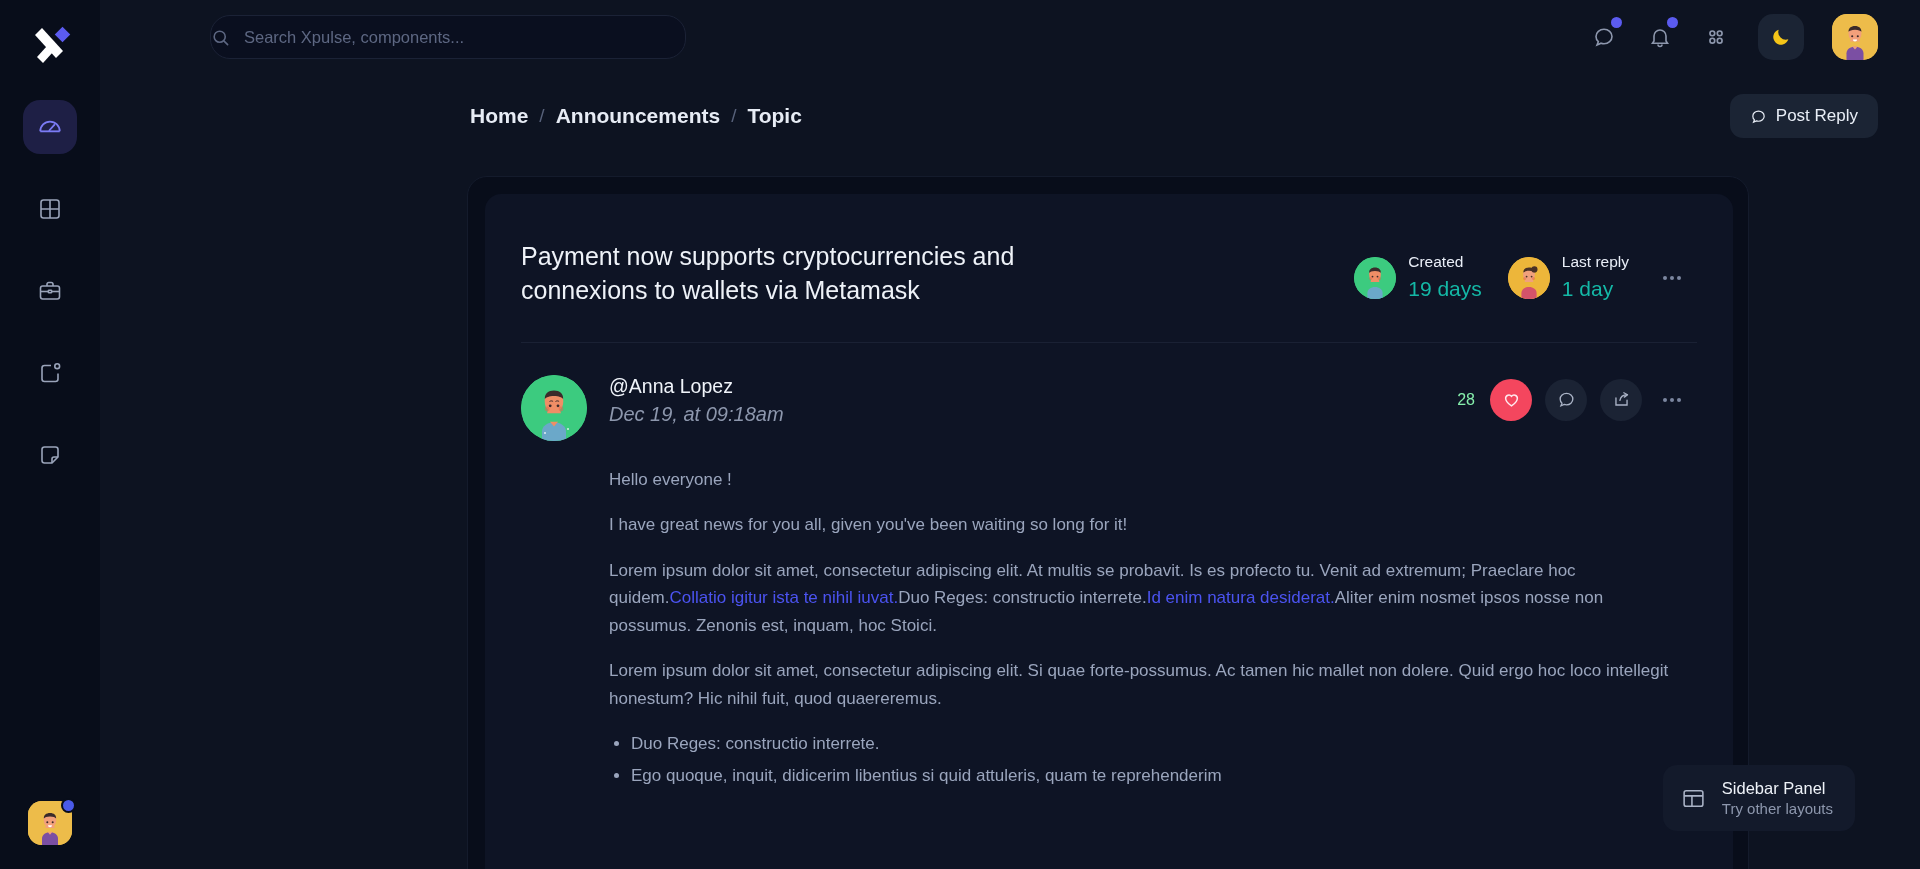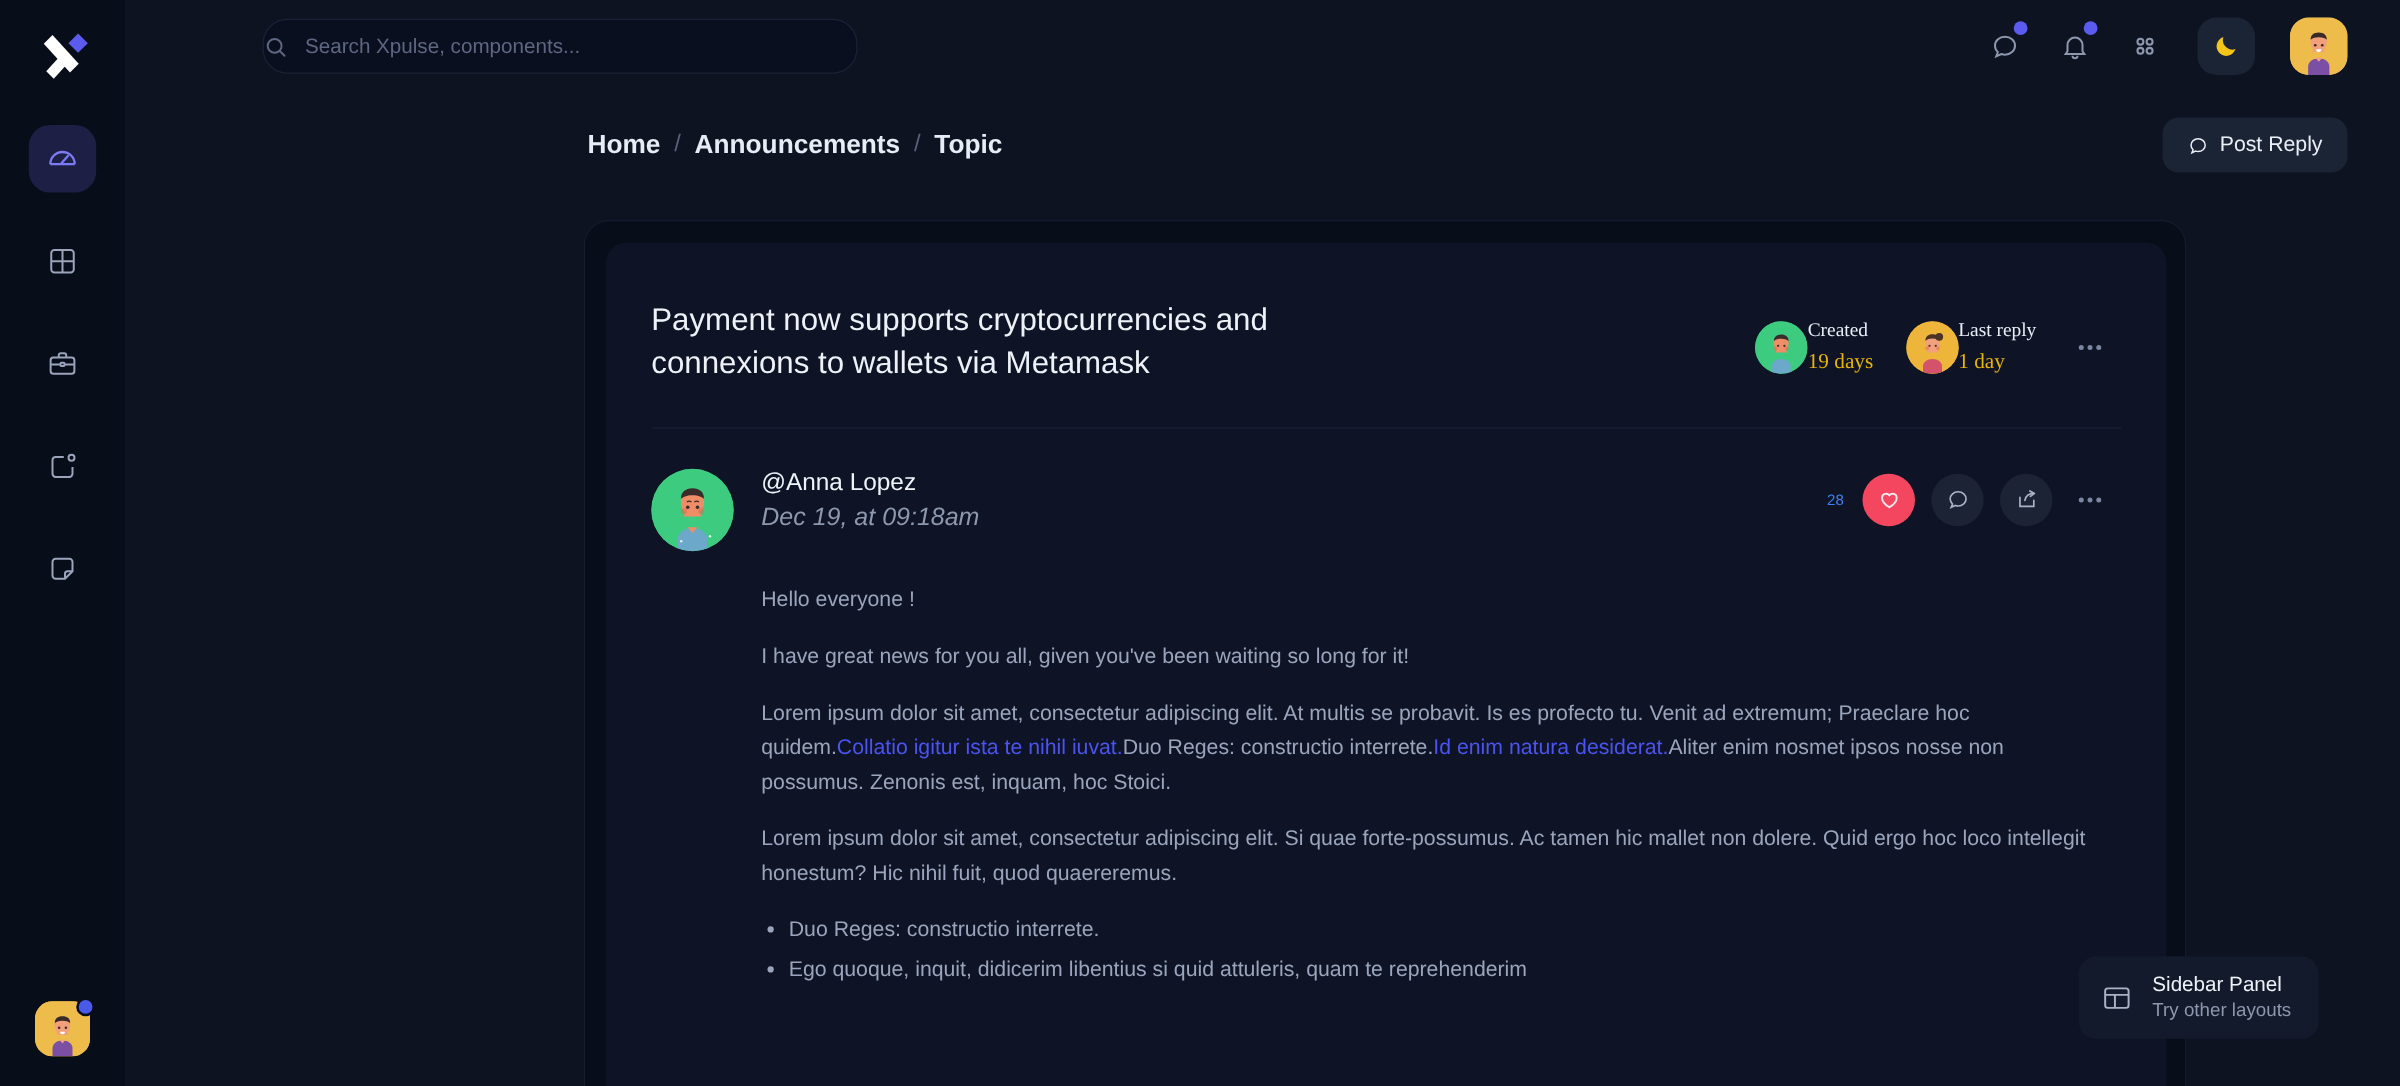--- a/index.html
+++ b/index.html
@@ -113,47 +113,47 @@
     overflow: hidden;
   }
 
   
   .topic-head { display: flex; padding: 46px 44px 0 36px; gap: 24px; }
   .topic-title {
     font-size: 25px; line-height: 1.35; color: #eef2f8; font-weight: 400;
     max-width: 560px;
   }
   .meta-group { margin-left: auto; display: flex; align-items: center; gap: 26px; padding-top: 8px; }
-  .meta-block { display: flex; align-items: center; gap: 0; font-family: Liberation Serif, serif; }
+  .meta-block { display: flex; align-items: center; gap: 12px; }
   .meta-av { width: 42px; height: 42px; border-radius: 50%; overflow: hidden; position: relative; }
   .meta-av.green { background: #3ccb7f; }
   .meta-av.yellow { background: #edb63a; }
   .meta-txt { line-height: 1.45; }
   .meta-label { font-size: 15.5px; color: #e9eef7; }
-  .meta-val { font-size: 17px; color: #eab308; }
+  .meta-val { font-size: 21px; color: #14b8a6; }
   .dots-btn {
     width: 34px; height: 34px; display: flex; align-items: center; justify-content: center;
     cursor: pointer; gap: 3px;
   }
   .dots-btn i { width: 4px; height: 4px; border-radius: 50%; background: #7b86a0; display:block; }
 
   .divider { height: 1px; background: #1a2134; margin: 34px 36px 0 36px; }
 
   
   .post { display: flex; padding: 32px 44px 0 36px; gap: 22px; }
   .post-avatar {
     width: 66px; height: 66px; border-radius: 50%; background: #3ccb7f;
     flex: 0 0 66px; overflow: hidden; position: relative;
   }
   .post-main { flex: 1; min-width: 0; }
   .post-head { display: flex; align-items: flex-start; }
   .author { font-size: 19.5px; color: #f0f4fa; }
   .stamp { font-size: 20px; color: #8d97ad; margin-top: 5px; font-style: italic; }
   .actions { margin-left: auto; display: flex; align-items: center; gap: 13px; padding-top: 4px; }
-  .like-count { font-size: 12px; color: #3b82f6; margin-right: 2px; }
+  .like-count { font-size: 16px; color: #86efac; margin-right: 2px; }
   .circ {
     width: 42px; height: 42px; border-radius: 50%;
     display: flex; align-items: center; justify-content: center; cursor: pointer;
     background: #1b2334;
   }
   .circ.liked { background: #f4465e; }
 
   .body { margin-top: 40px; }
   .body p { font-size: 17px; line-height: 1.62; color: #9aa5bd; margin-bottom: 18px; }
   .body a { color: #4b53f0; text-decoration: none; cursor: pointer; }

